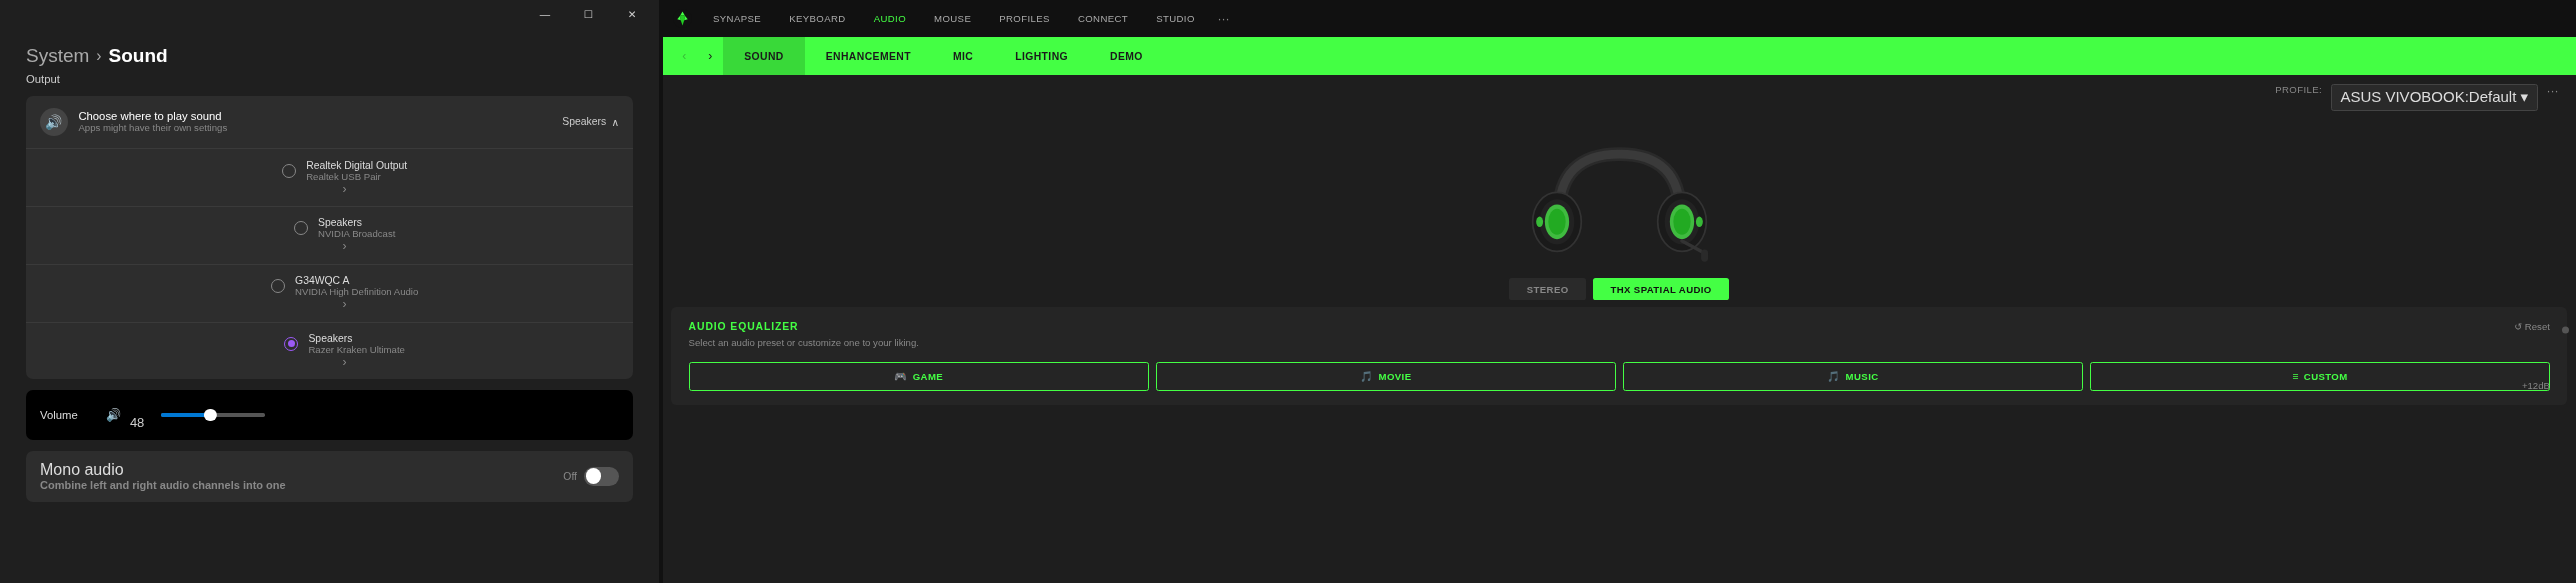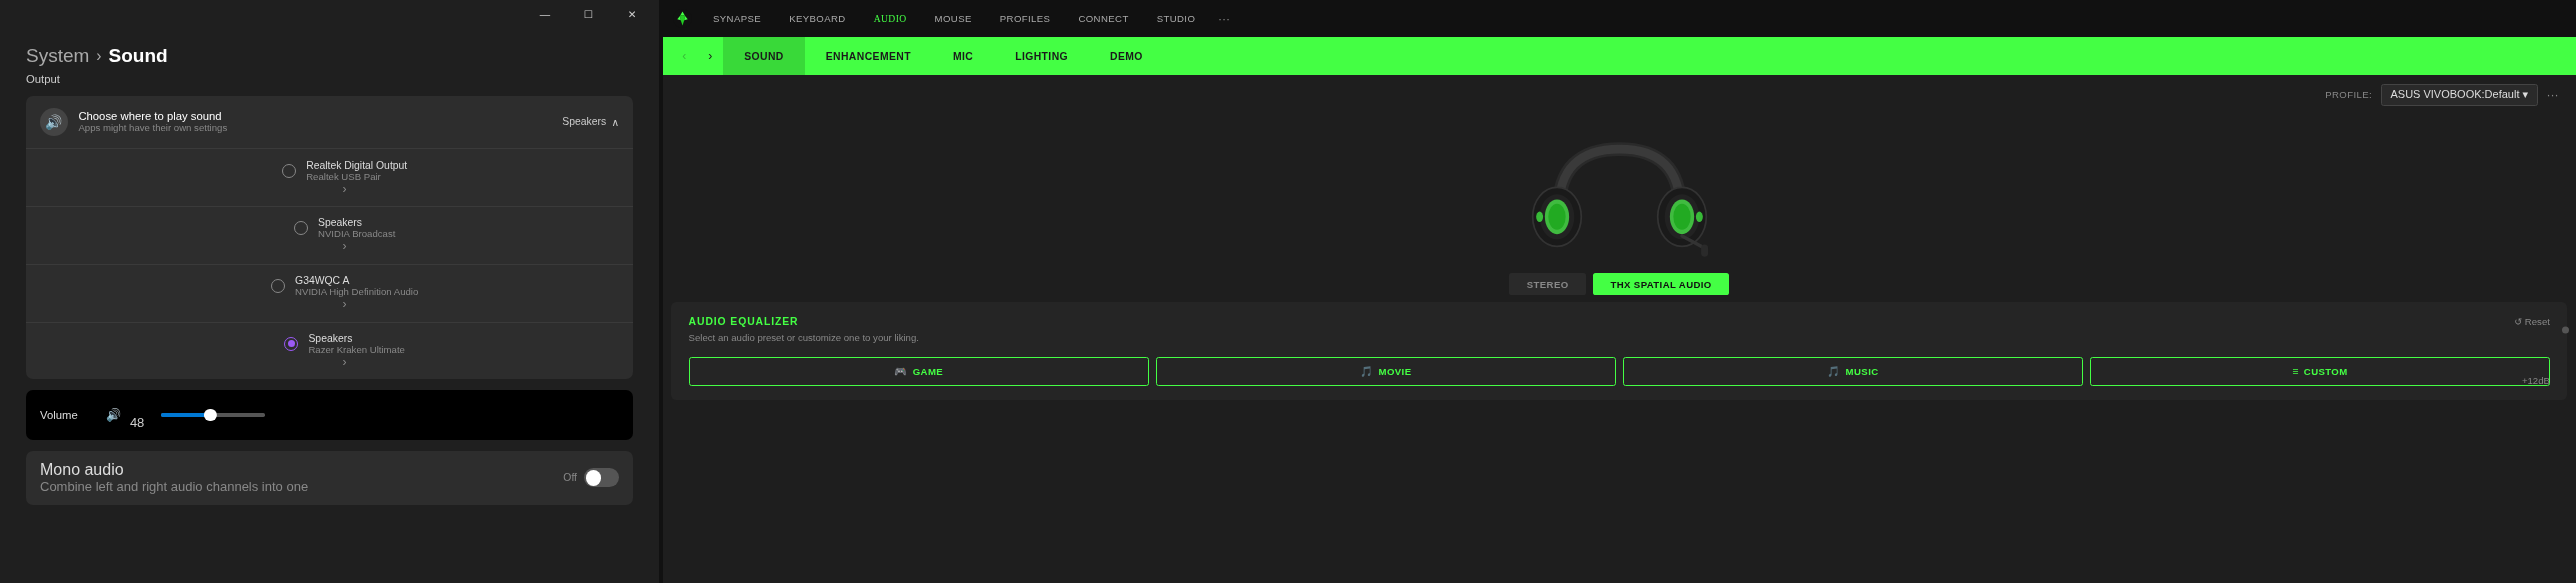--- a/index.html
+++ b/index.html
@@ -262,21 +262,21 @@
       display: flex;
       align-items: center;
       padding: 10.4px 14px;
       background: #2d2d2d;
       border-radius: 7px;
       gap: 14px;
       justify-content: space-between;
     }
     .mono-left {}
     .mono-title { font-size: 16px; color: #ddd; }
-    .mono-desc { font-size: 13px; color: #888; }
+    .mono-desc { font-size: 11px; color: #888; font-weight: bold; }
     .toggle {
       display: flex;
       align-items: center;
       gap: 7px;
     }
     .toggle-label { font-size: 10.4px; color: #888; }
     .toggle-switch {
       width: 35px;
       height: 19px;
       background: #555;
@@ -340,21 +340,21 @@
       height: 31px;
       display: flex;
       align-items: center;
       font-size: 9.6px;
       color: #aaa;
       cursor: pointer;
       text-transform: uppercase;
       letter-spacing: 0.4px;
       font-weight: 500;
     }
-    .nav-tab.active { color: #44ff44; font-family: Liberation Serif, serif; }
+    .nav-tab.active { color: #44ff44; }
 
     .nav-more {
       padding: 0 8.7px;
       height: 31px;
       display: flex;
       align-items: center;
       color: #888;
       cursor: pointer;
       font-size: 12.2px;
     }
@@ -401,37 +401,36 @@
     .razer-main {
       flex: 1;
       display: flex;
       flex-direction: column;
       background: #1e1e1e;
       position: relative;
     }
 
     .profile-bar {
       display: flex;
-      align-items: center;
       justify-content: flex-end;
       padding: 8.7px 17.4px;
       gap: 8.7px;
     }
     .profile-label {
       font-size: 9.6px;
       color: #888;
       text-transform: uppercase;
       letter-spacing: 0.4px;
     }
     .profile-select {
       background: #2a2a2a;
       border: 0.9px solid #444;
       color: #ddd;
       padding: 3.5px 8.7px;
-      font-size: 11px;
+      font-size: 15px;
       border-radius: 2.6px;
       cursor: pointer;
       display: flex;
       align-items: center;
       gap: 5.2px;
     }
     .profile-more {
       color: #888;
       font-size: 12.2px;
       cursor: pointer;

